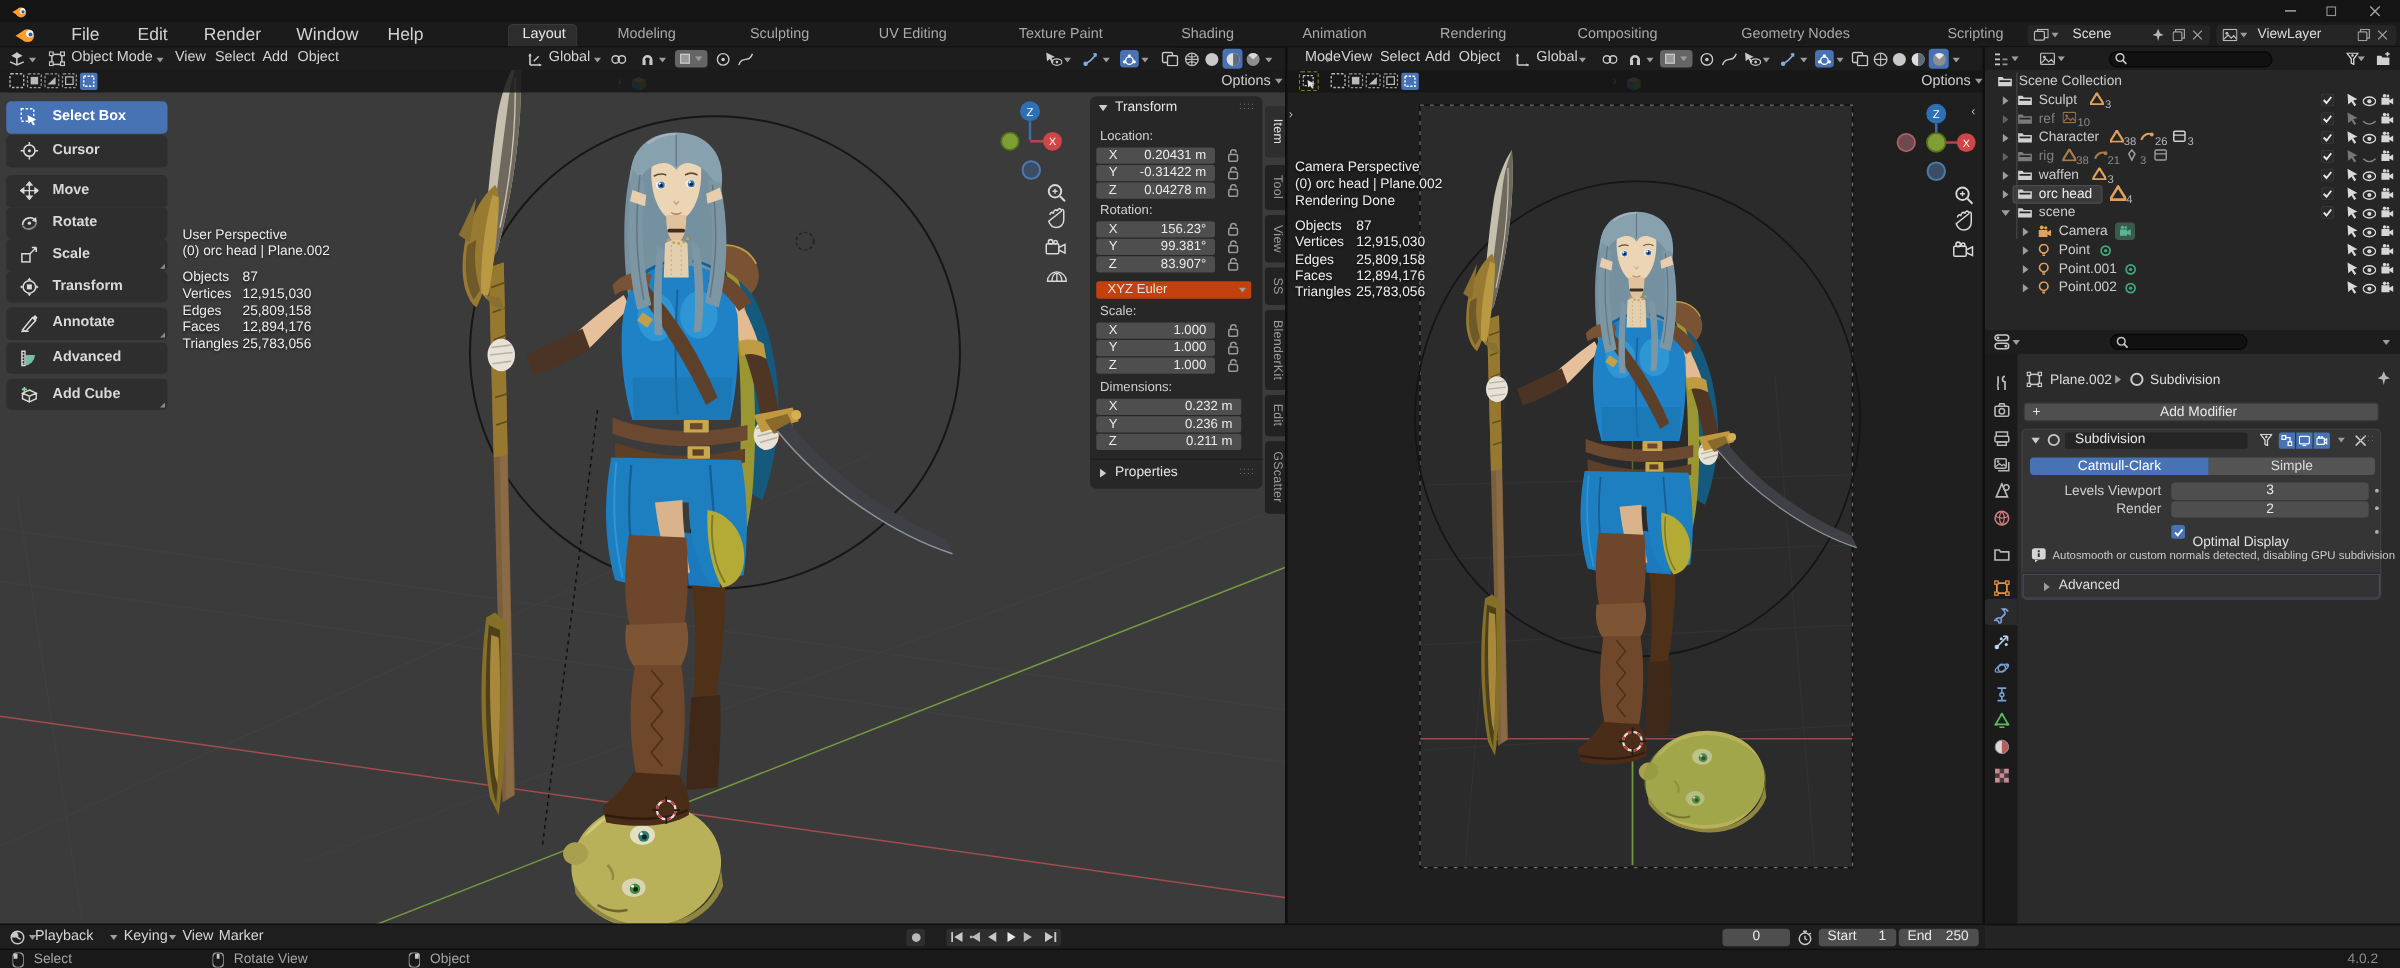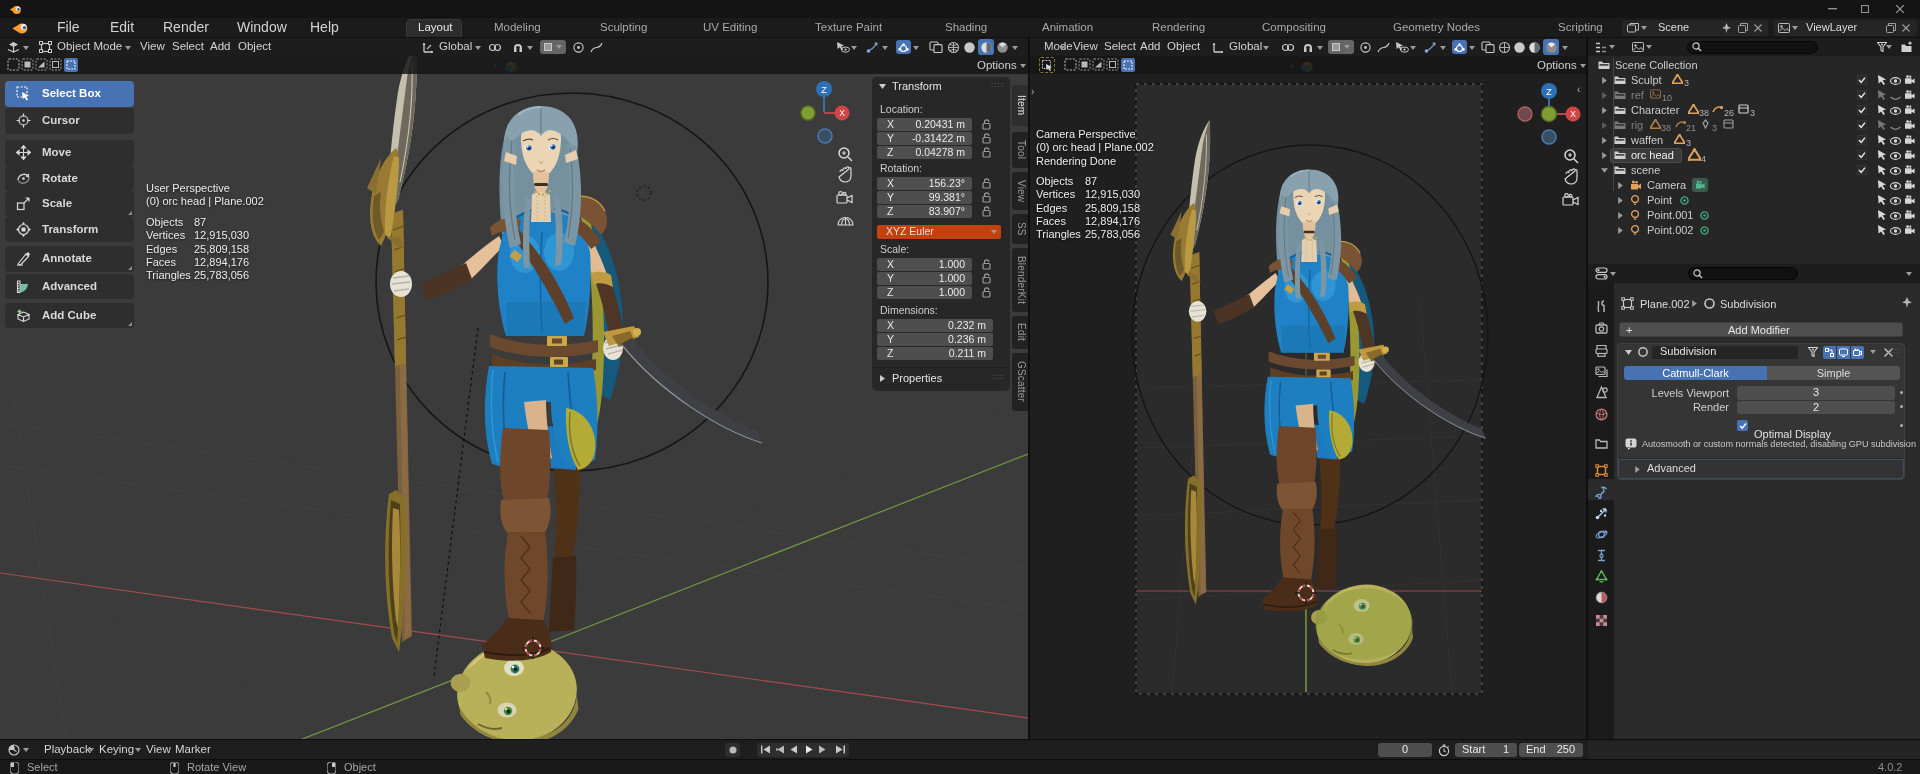--- a/index.html
+++ b/index.html
@@ -1449,21 +1449,21 @@
 
   <div class="abs" id="timeline">
     <svg class="abs" style="left:8px;top:4px" width="12" height="12" viewBox="0 0 12 12">
         <circle cx="6" cy="6" r="5" fill="none" stroke="#c9c9c9" stroke-width="1.2"></circle>
         <path d="M6,3 L6,6 L8.5,7.5" fill="none" stroke="#c9c9c9" stroke-width="1.2"></path>
         <path d="M6,1 A5,5 0 0 0 1,6 L6,6 Z" fill="#c9c9c9"></path>
       </svg>
     <svg class="abs" style="left:23px;top:8px" width="6" height="4">
         <use href="#ic-chevd"></use>
       </svg>
-    <div class="tlt" style="left:44px">Playback</div>
+    <div class="tlt" style="left:28px">Playback</div>
     <svg class="abs" style="left:88px;top:8px" width="6" height="4">
         <use href="#ic-chevd"></use>
       </svg>
     <div class="tlt" style="left:99px">Keying</div>
     <svg class="abs" style="left:135px;top:8px" width="6" height="4">
         <use href="#ic-chevd"></use>
       </svg>
     <div class="tlt" style="left:146px">View</div>
     <div class="tlt" style="left:175px">Marker</div>
     <div class="abs" style="left:725px;top:2.5px;width:15px;height:14px;background:#2e2e2e;border-radius:3px">

